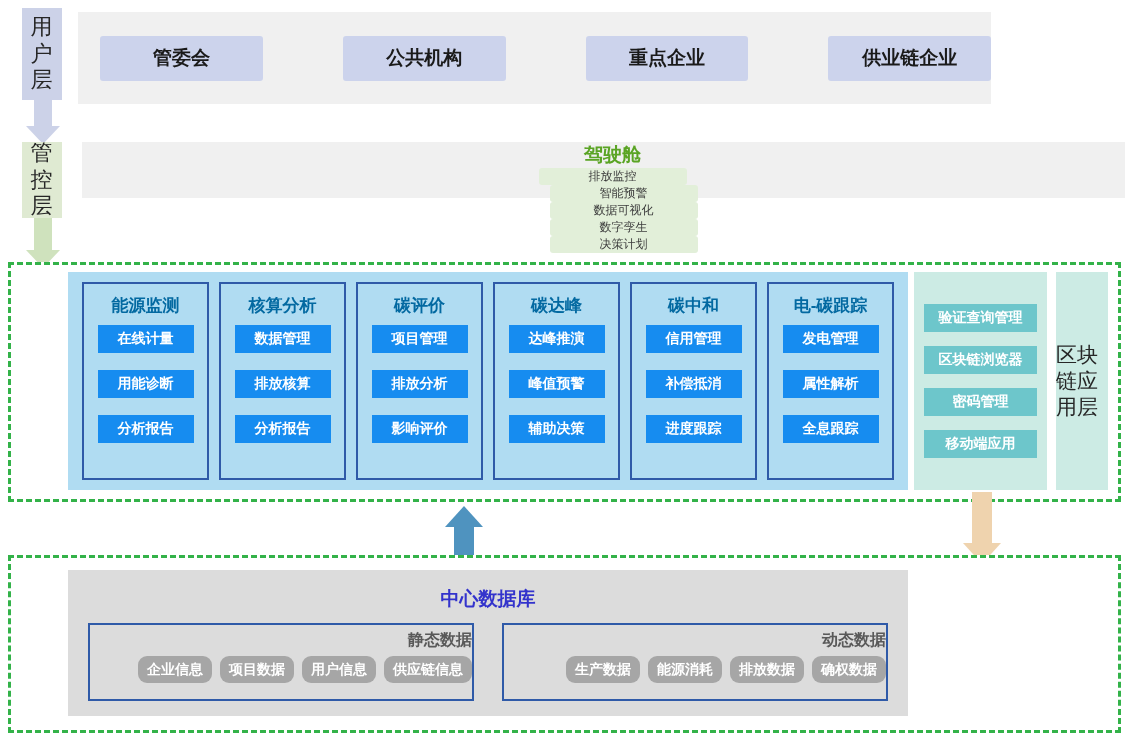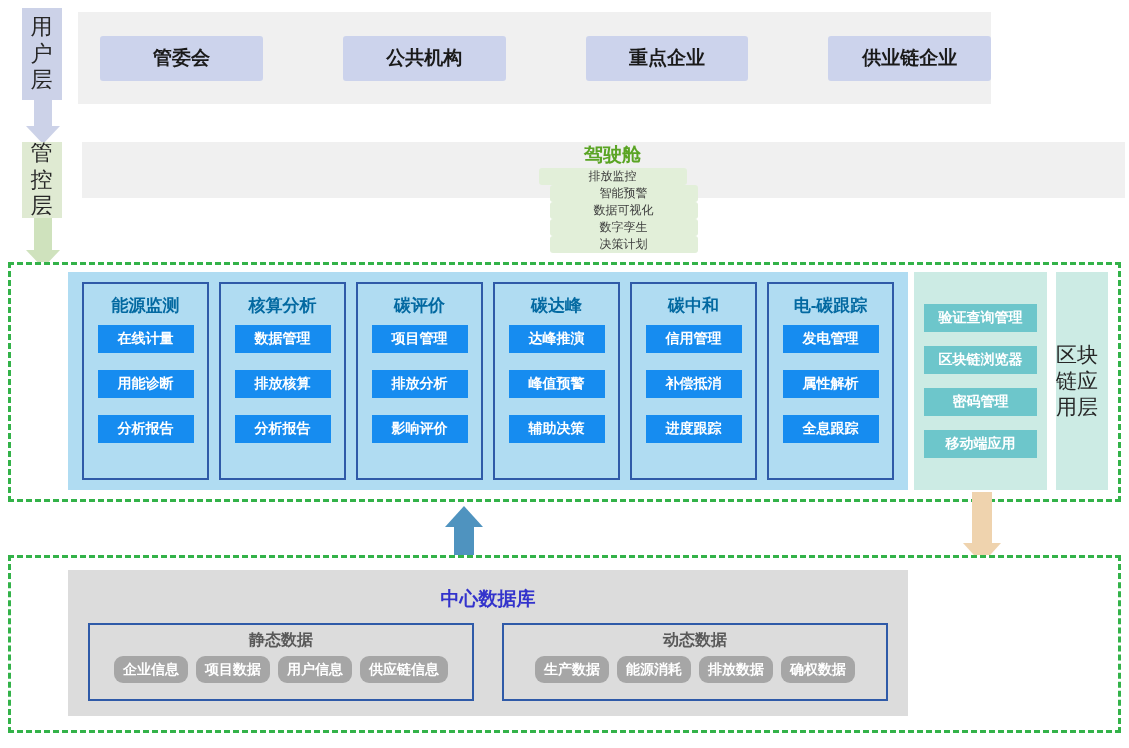--- a/index.html
+++ b/index.html
@@ -191,21 +191,21 @@
   .db-groups {
     position: absolute;
     left: 20px; top: 53px;
     width: 800px; height: 78px;
     display: flex; justify-content: space-between;
   }
   .db-group {
     width: 386px; height: 78px;
     border: 2px solid #2f5aa8;
     box-sizing: border-box;
-    display: flex; flex-direction: column; align-items: center;
+    display: flex; flex-direction: column; align-items: flex-end;
     background: transparent;
   }
   .db-group-title {
     font-size: 16px; font-weight: bold; color: #595959;
     margin-top: 5px; margin-bottom: 5px;
   }
   .db-tags { display: flex; gap: 8px; }
   .db-tag {
     height: 27px; padding: 0 9px;
     background: #a6a6a6; color: #ffffff;

